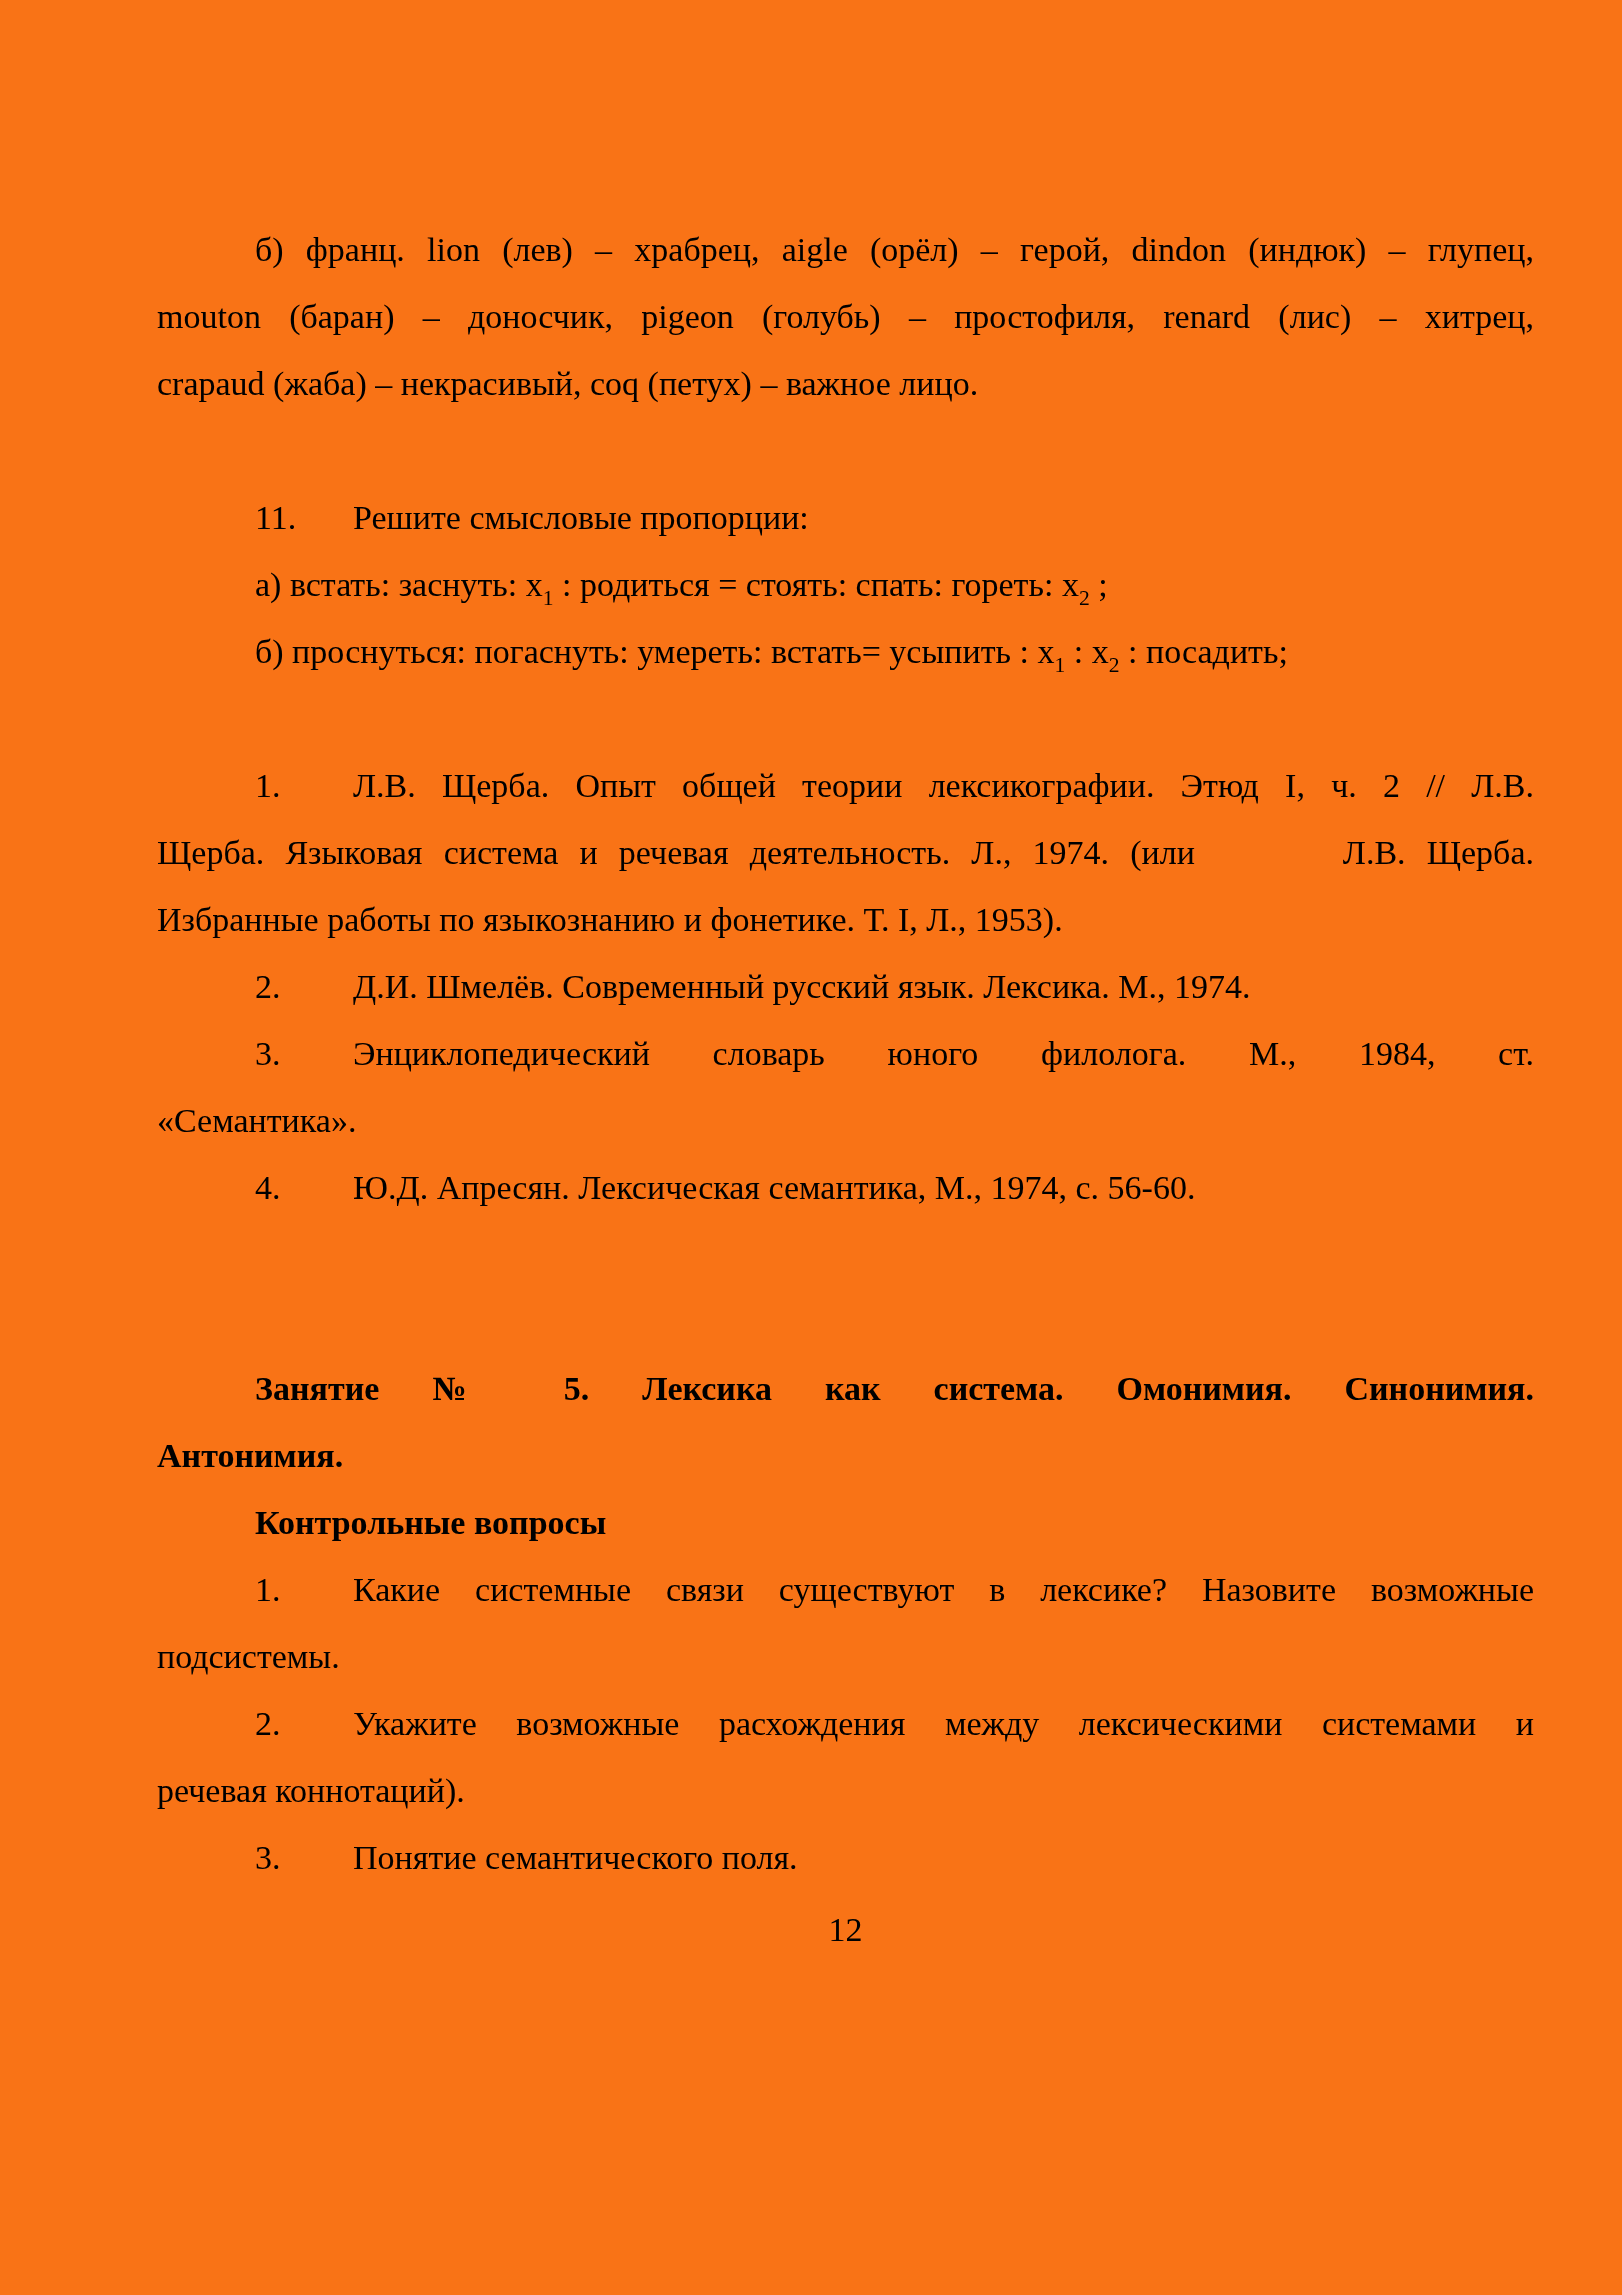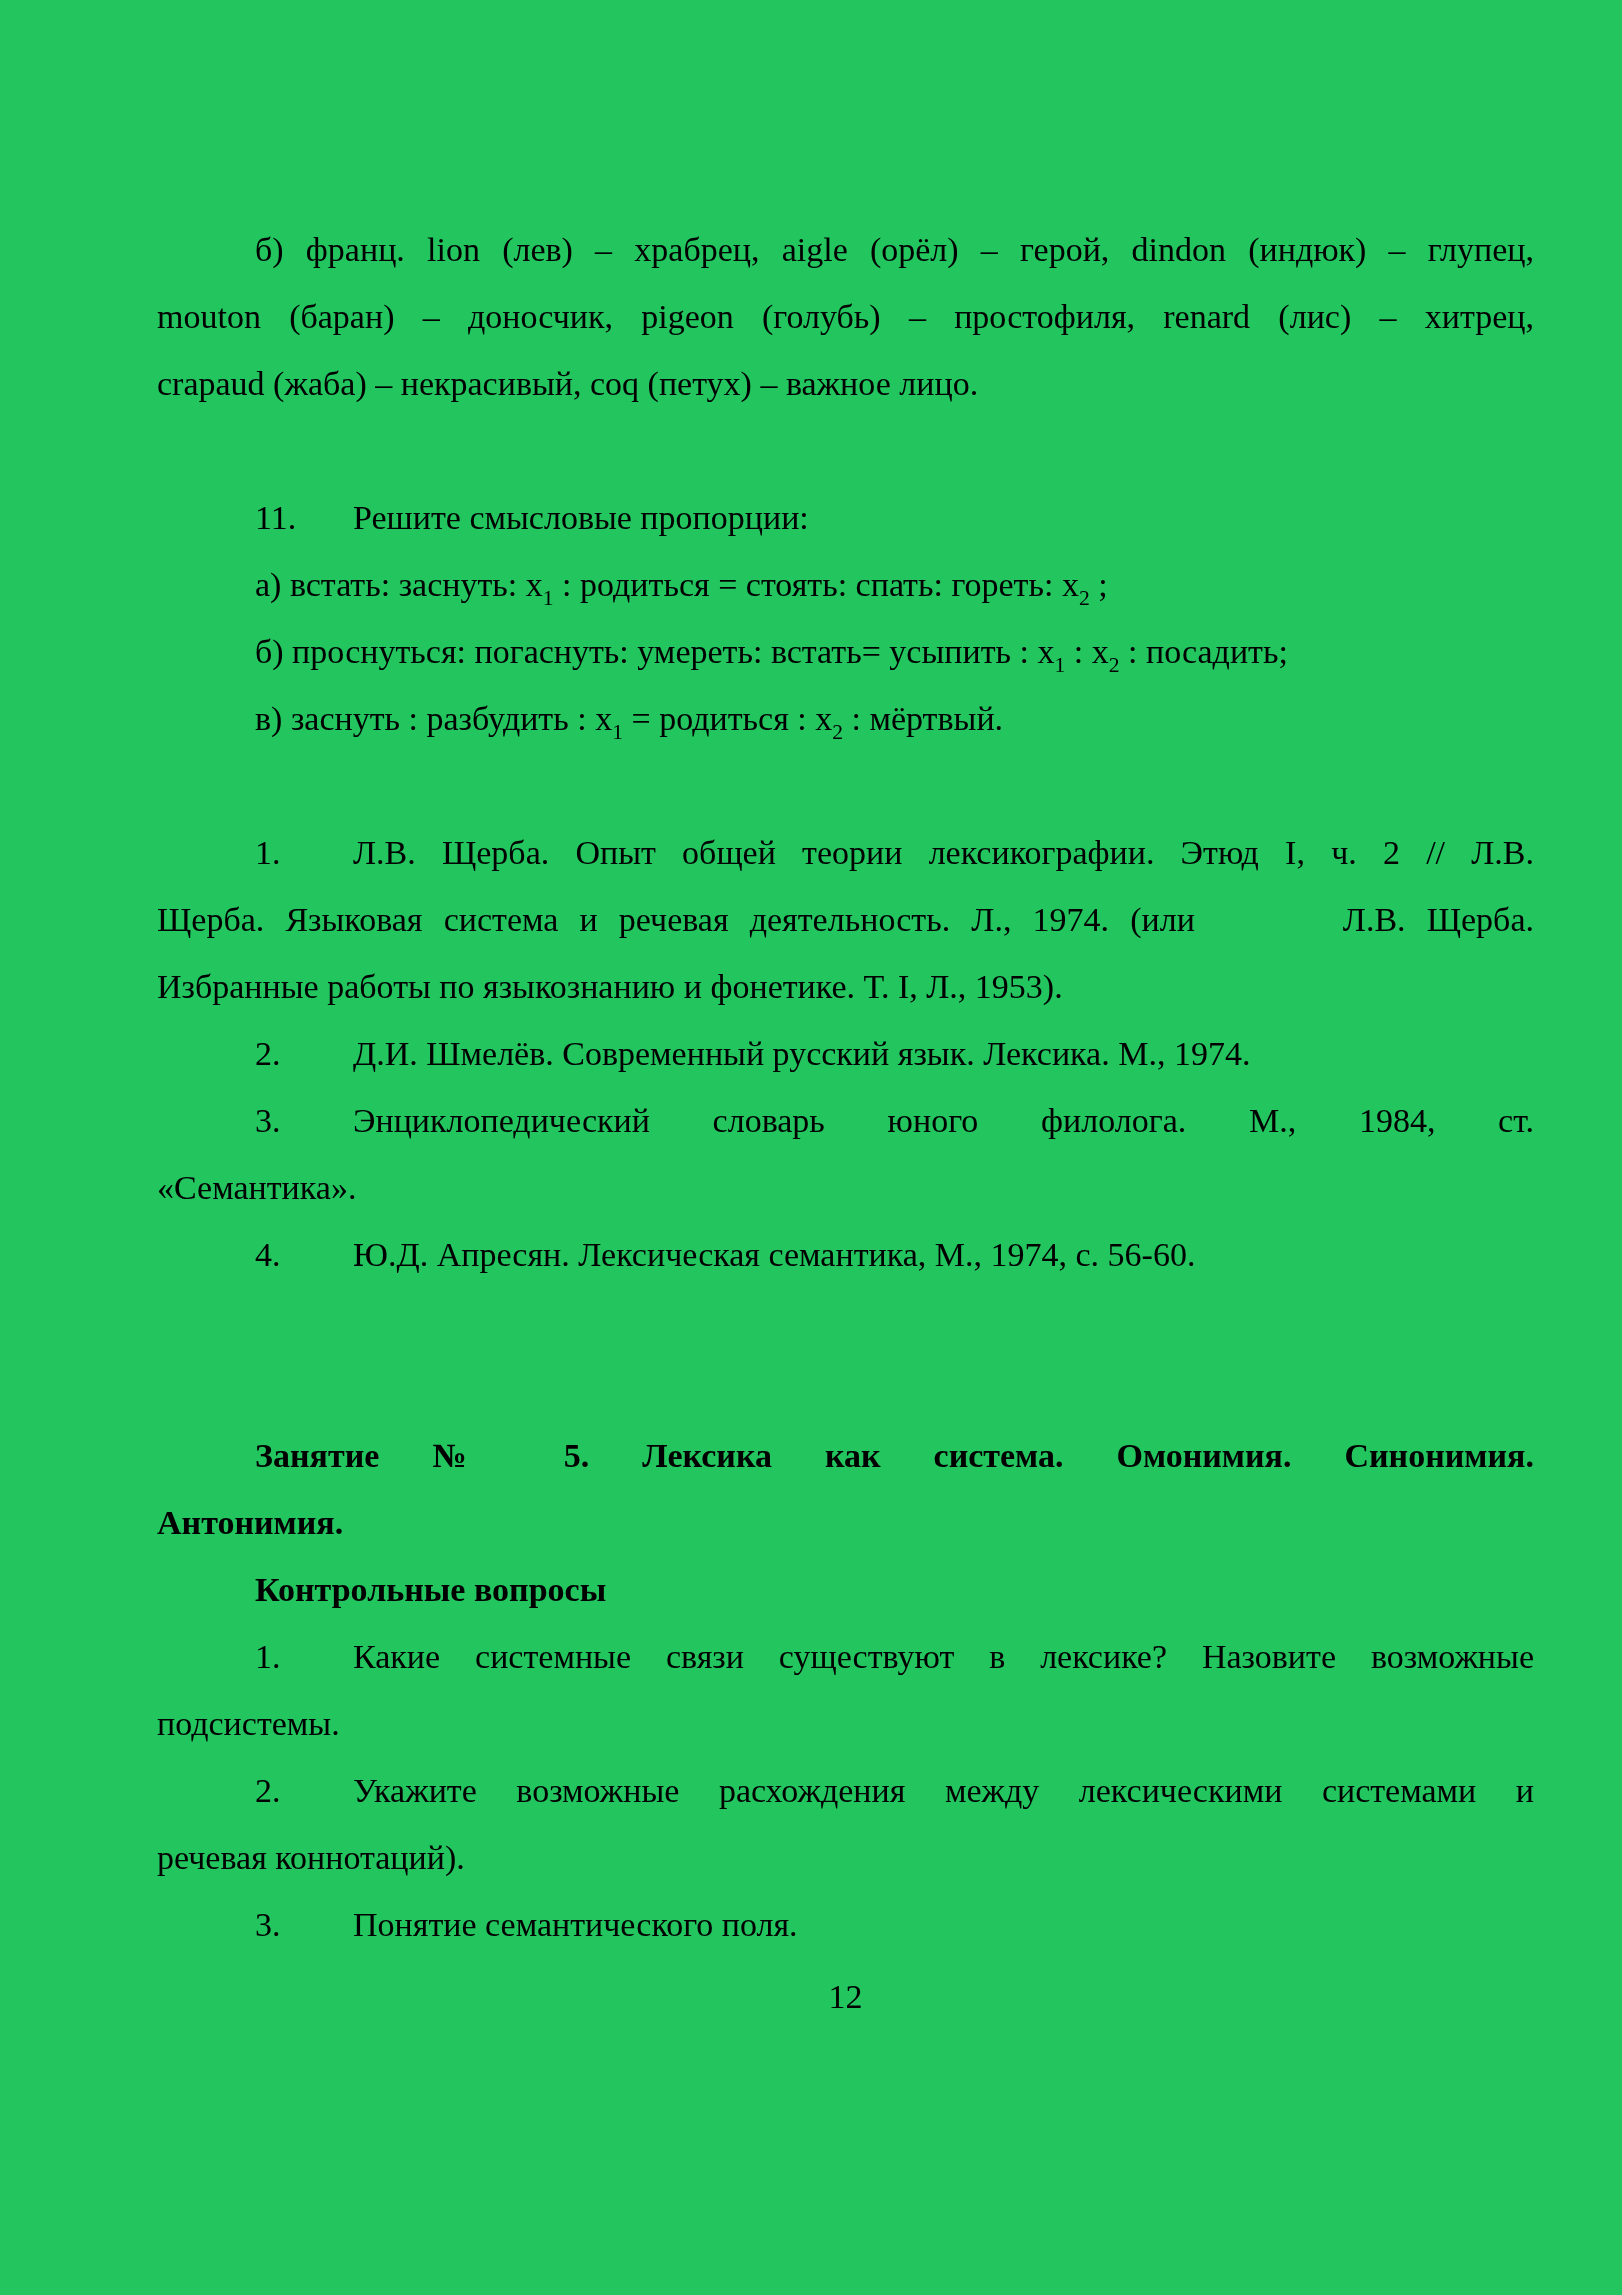--- a/index.html
+++ b/index.html
@@ -1,20 +1,20 @@
 <!DOCTYPE html>
 <html style="font-size:10.5px"><head>
 <meta charset="utf-8">
 <style>
   html,body{margin:0;padding:0;background:#888;}
   .page{
     position:relative;
     width:1622px;
     height:2295px;
-    background:#22c55e;
+    background:#f97316;
     color:#000000;
     font-family:"Liberation Serif","DejaVu Serif",serif;
     font-size:34px;
     box-sizing:border-box;
     padding:216px 88px 0 157px;
     overflow:hidden;
   }
   .line{
     height:67px;
     line-height:67px;
@@ -56,21 +56,20 @@
     <div class="line jlast">crapaud (жаба) – некрасивый, coq (петух) – важное лицо.</div>
   </div>
 
   <div class="blank"></div>
 
   <div class="line jlast indent">
     <span class="num">11.</span><span>Решите смысловые пропорции:</span>
   </div>
   <div class="line jlast indent">а) встать: заснуть: х<sub>1</sub> : родиться = стоять: спать: гореть: х<sub>2</sub> ;</div>
   <div class="line jlast indent">б) проснуться: погаснуть: умереть: встать= усыпить : х<sub>1</sub> : х<sub>2</sub> : посадить;</div>
-  <div class="line jlast indent">в) заснуть : разбудить : х<sub>1</sub> = родиться : х<sub>2</sub> : мёртвый.</div>
 
   <div class="blank"></div>
 
 
   <div>
     <div class="line jall indent">
       <span class="num">1.</span><span>Л.В. Щерба. Опыт общей теории лексикографии. Этюд I, ч. 2 // Л.В.</span>
     </div>
     <div class="line jall">Щерба. Языковая система и речевая деятельность. Л., 1974. (или&nbsp;&nbsp;&nbsp;&nbsp;&nbsp;&nbsp; Л.В. Щерба.</div>
     <div class="line jlast">Избранные работы по языкознанию и фонетике. Т. I, Л., 1953).</div>

